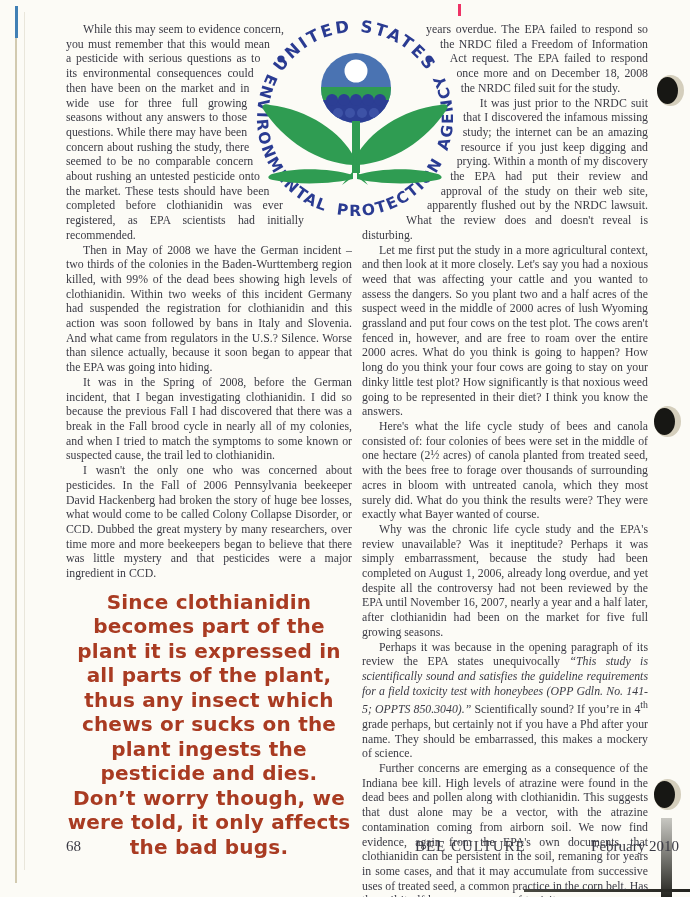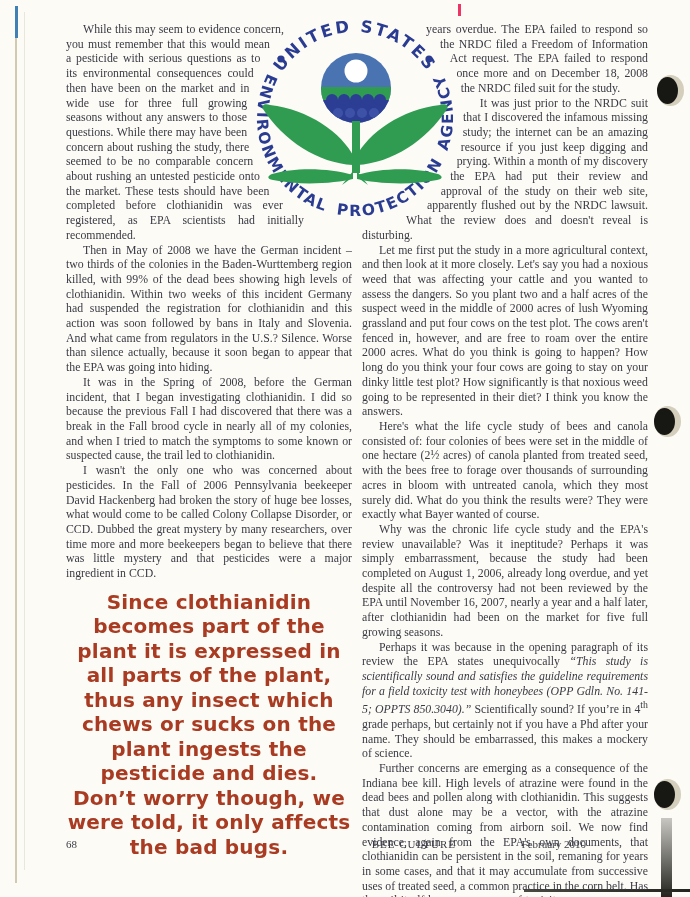--- a/index.html
+++ b/index.html
@@ -33,21 +33,21 @@
   .pullquote { font-family:"DejaVu Sans", sans-serif; font-weight:bold; font-size:20px;
                line-height:24.5px; text-align:center; margin-top:9px; color:#a93b22; letter-spacing:.2px; }
 
   
   .epa-logo { position:absolute; left:250px; top:13px; width:210px; height:210px; }
   .seal-text { font-family:"DejaVu Sans", sans-serif; font-weight:bold; }
   .seal-top { font-size:16.5px; letter-spacing:2.4px; }
   .seal-bottom { font-size:15.5px; letter-spacing:1.6px; word-spacing:4px; }
 
   
-  .footer { position:absolute; left:66px; top:838px; width:520px; display:flex; font-size:11px; color:#3a3a44; }
+  .footer { position:absolute; left:66px; top:838px; width:613px; display:flex; font-size:15px; color:#3a3a44; }
   .footer .f-left { flex:1; text-align:left; }
   .footer .f-center { flex:2; text-align:right; letter-spacing:1px; }
   .footer .f-right { flex:1; text-align:right; }
 </style>
 </head>
 <body>
 
 <div class="page">
 
   <div class="edge-blue"></div>

